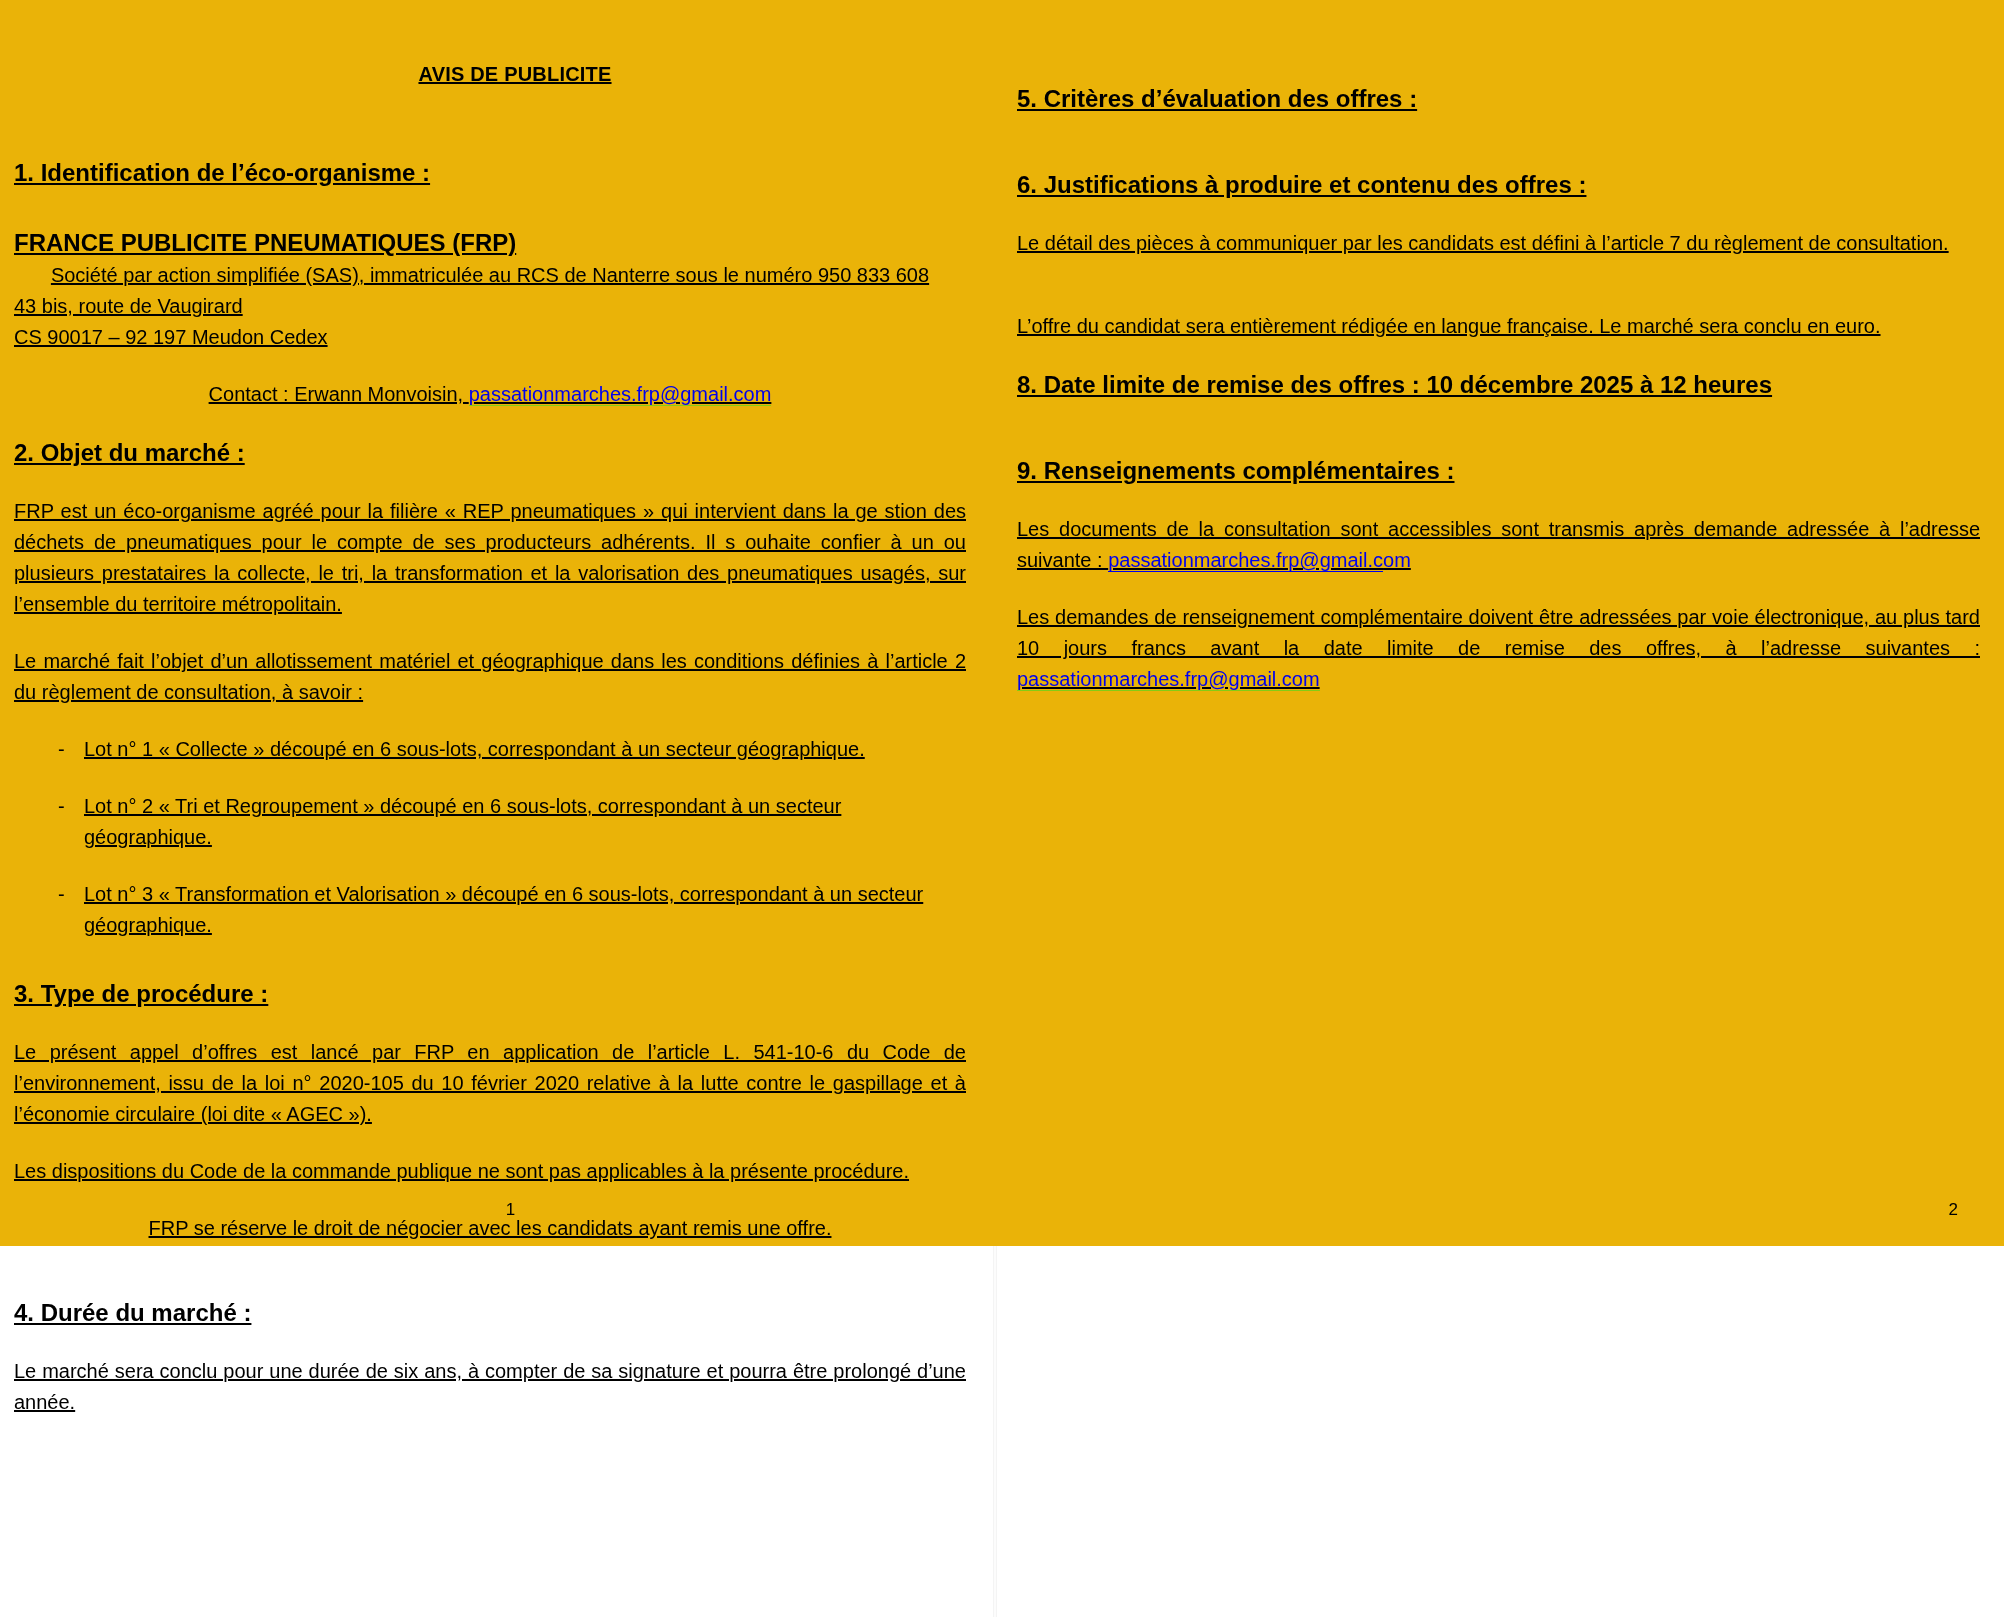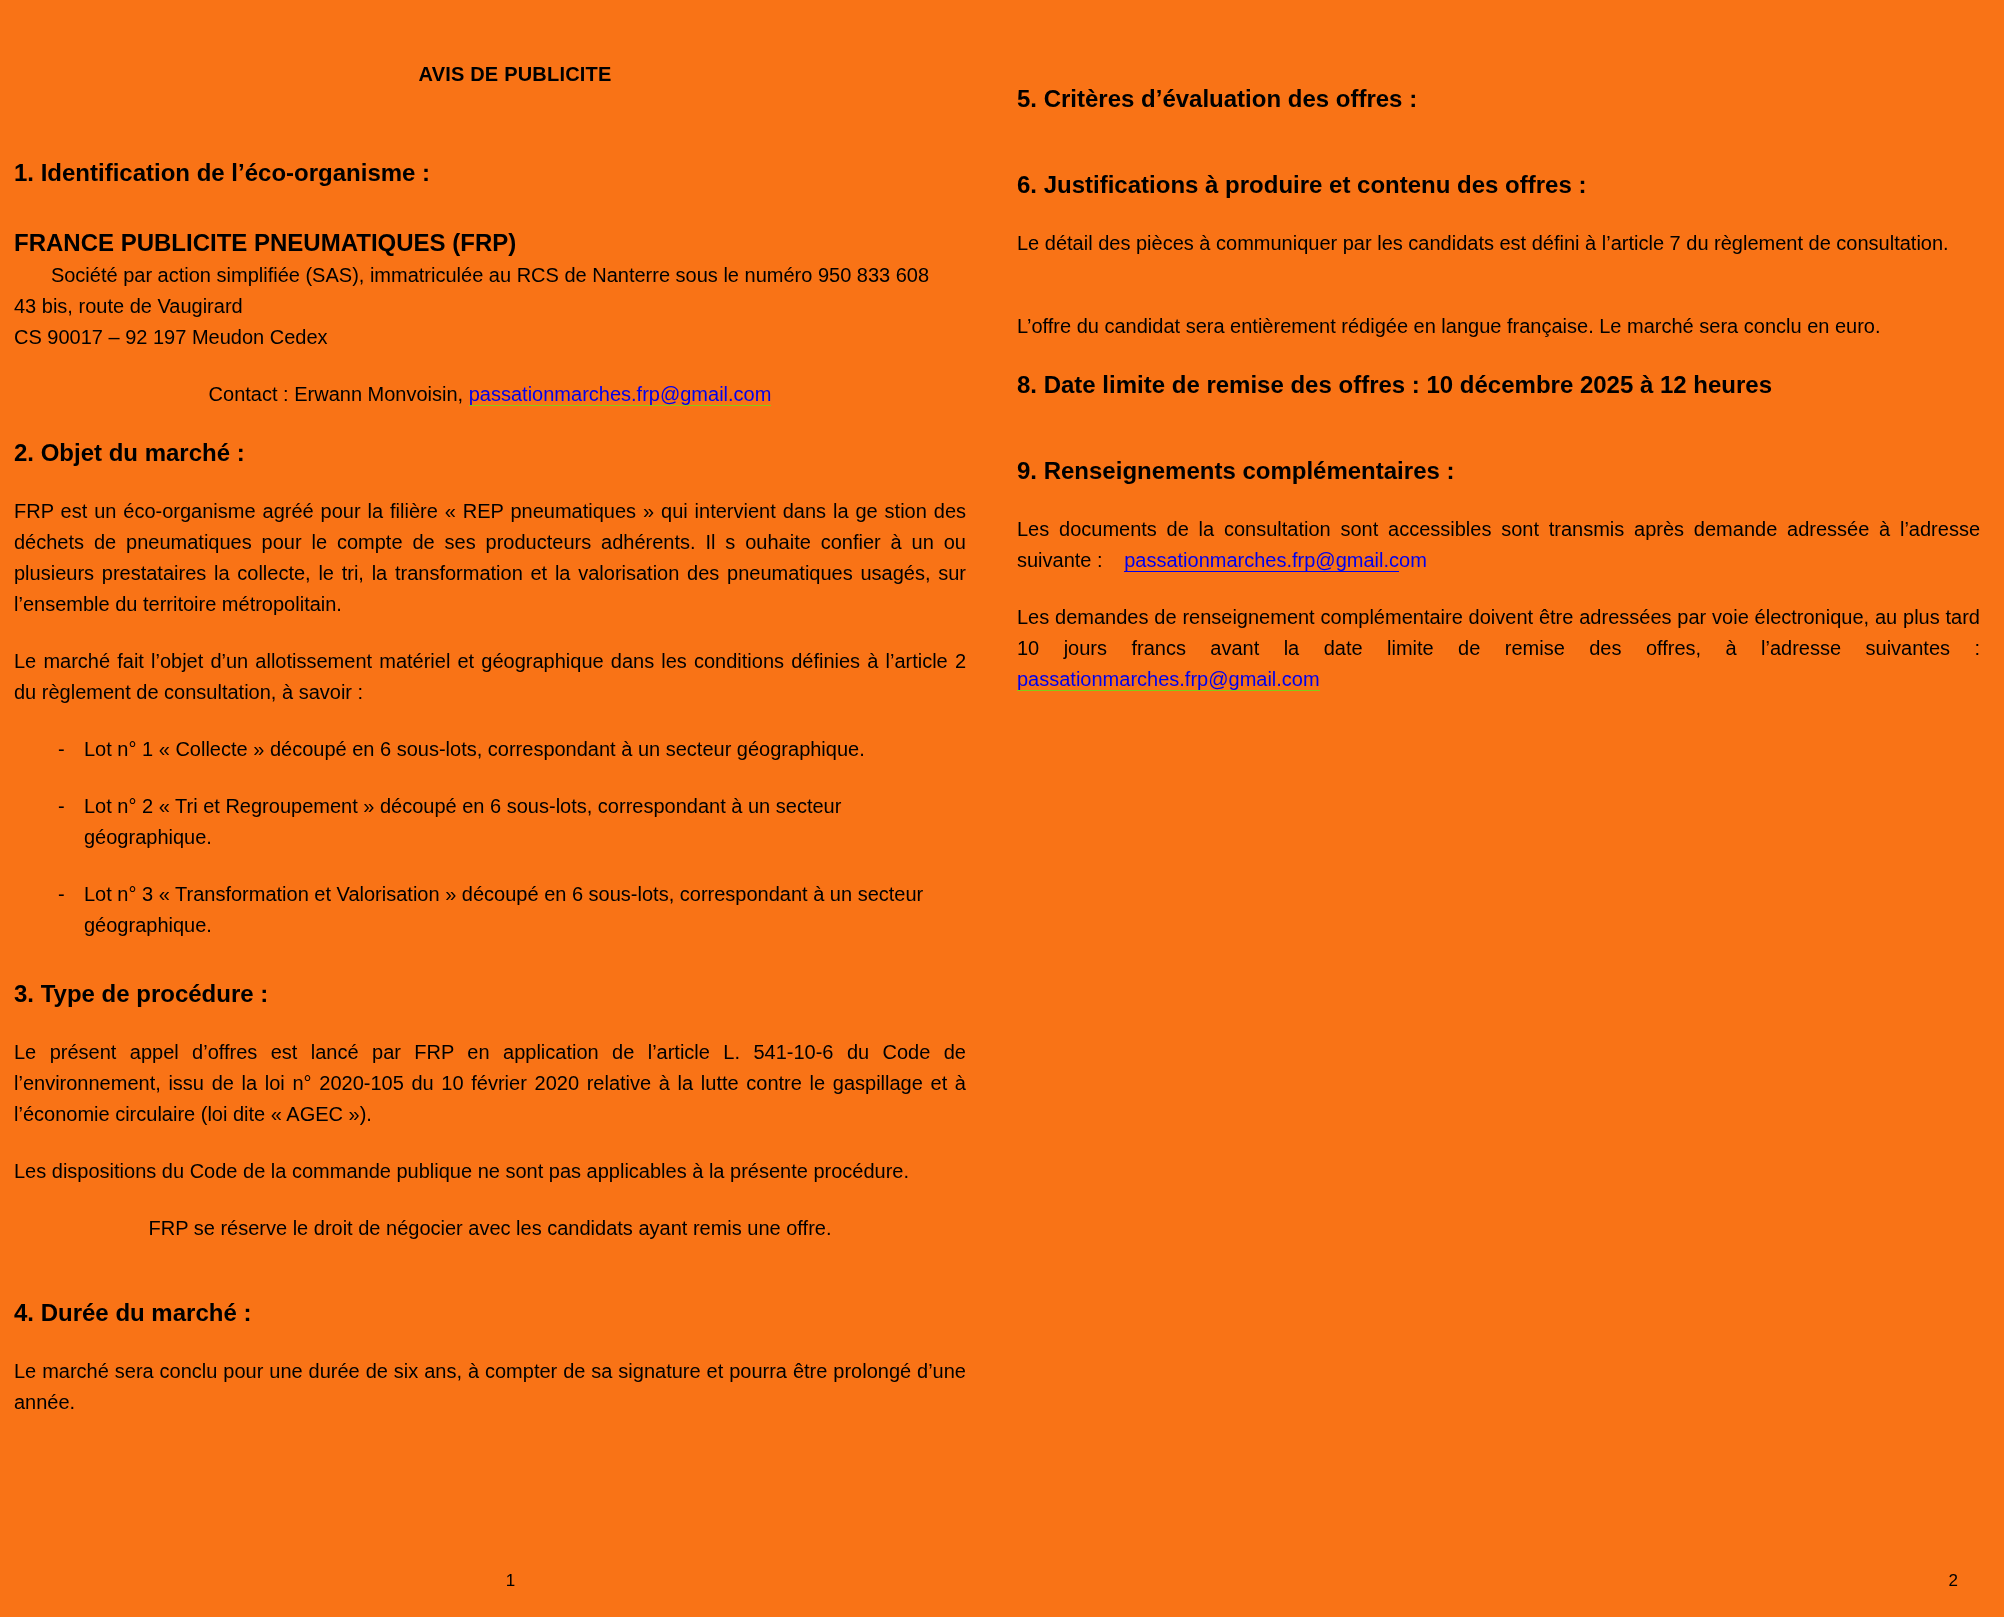--- a/index.html
+++ b/index.html
@@ -19,22 +19,23 @@
 
   .spread {
     display: flex;
     width: 2004px;
     height: 1617px;
     position: relative;
   }
 
   .page {
     position: relative;
-    height: 1617px;
-    background: #f97316;
+    height: 1246px;
+    background: #eab308;
+    text-decoration: underline;
   }
   .page-left  { width: 993px; padding: 0 27px 0 14px; }
   .page-right { width: 1011px; padding: 0 24px 0 24px; }
 
   .page-divider {
     position: absolute;
     left: 993px;
     top: 0;
     width: 4px;
     height: 1617px;
@@ -88,21 +89,20 @@
   a.mail {
     color: #0000ee;
     text-decoration: none;
     border-bottom: 1px solid #84cc16;
   }
   a.mail.partial {
     border-bottom: none;
   }
   a.mail.partial .ul {
     border-bottom: 1px solid #0000ee;
-    margin-left: 16px;
   }
   .sp-m  { height: 26px; }
   .sp-l  { height: 36px; }
   .sp-xl { height: 52px; }
   .sp-xxl{ height: 70px; }
 
   .folio {
     position: absolute;
     bottom: 28px;
     font-size: 17px;

